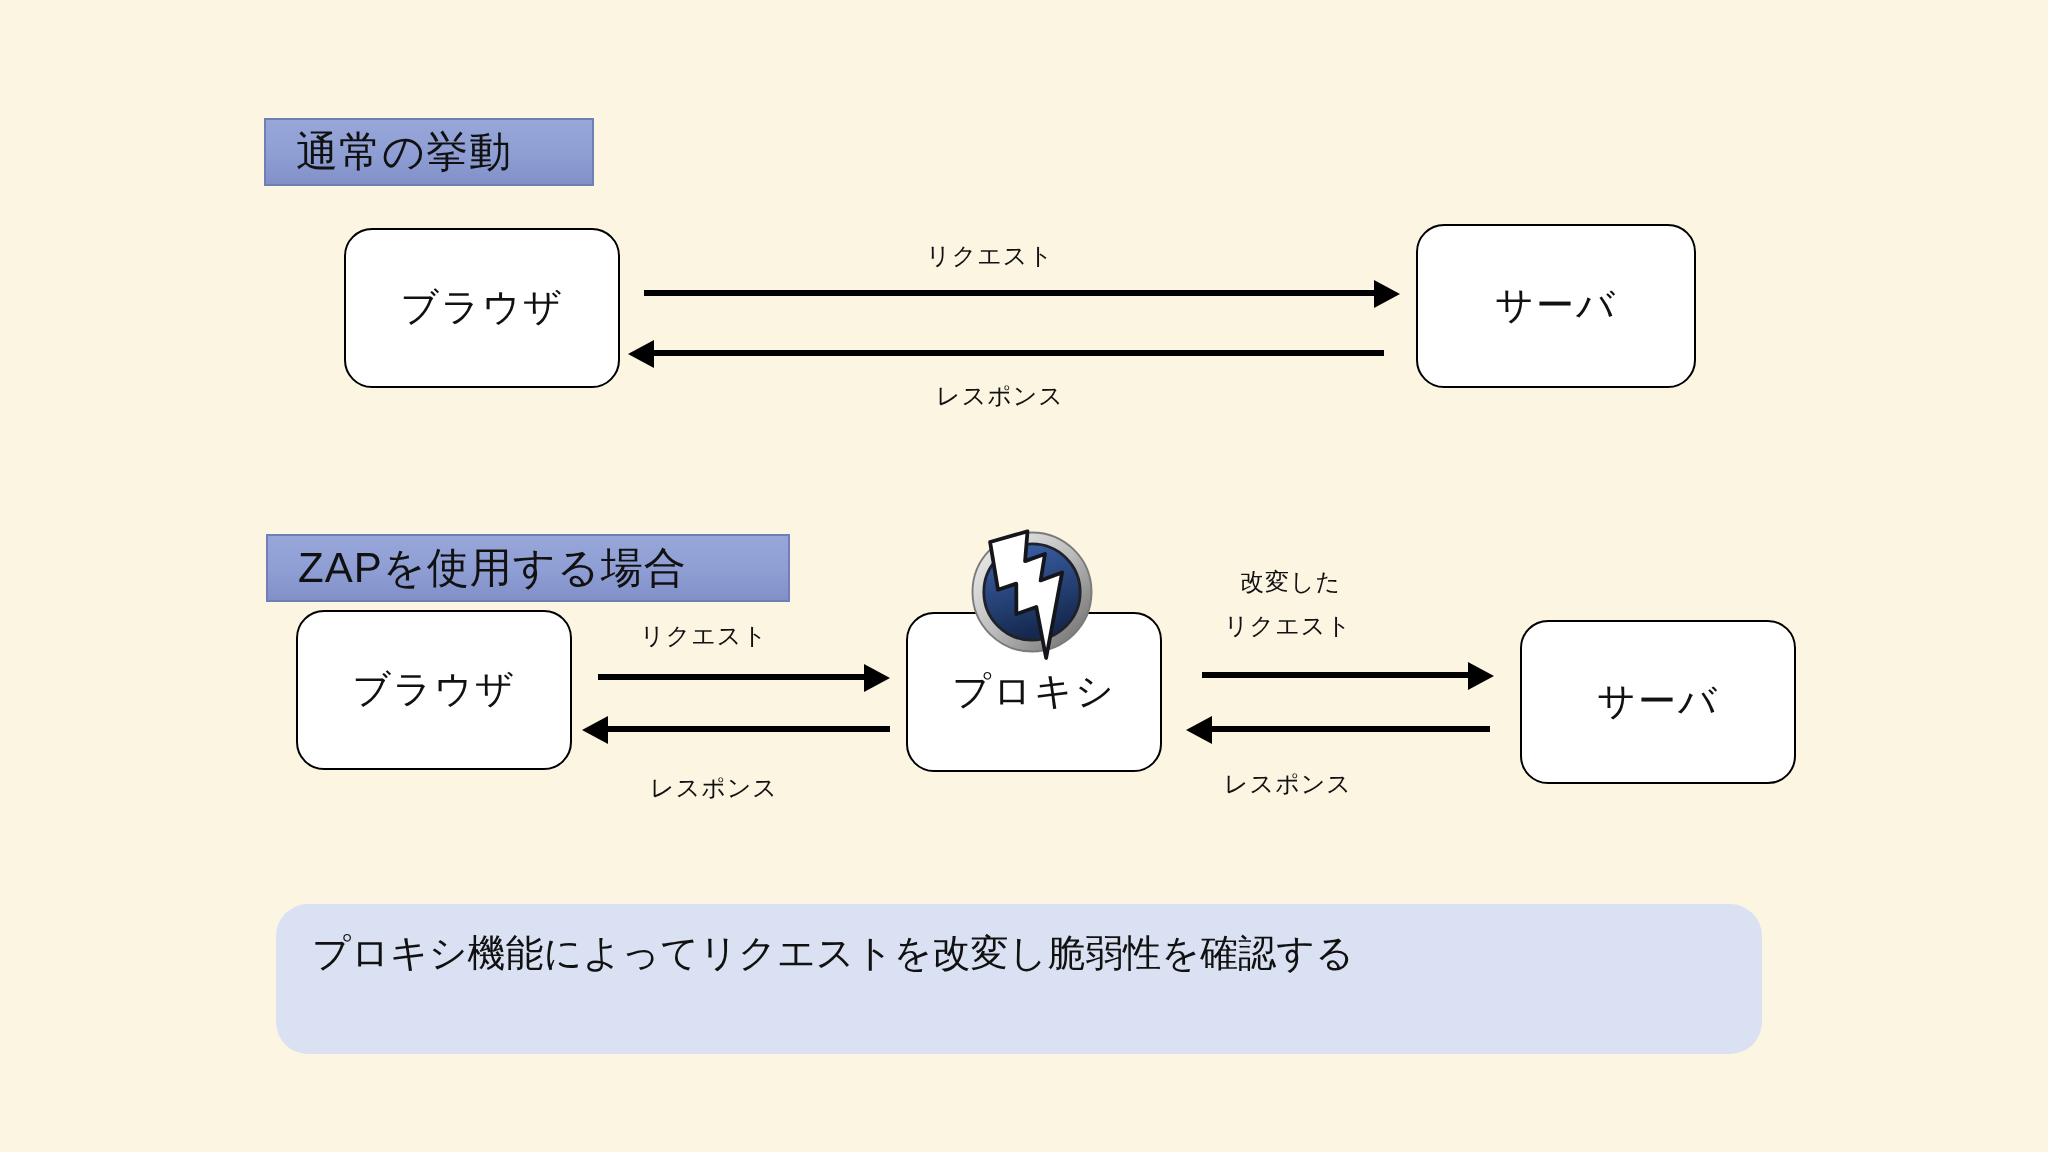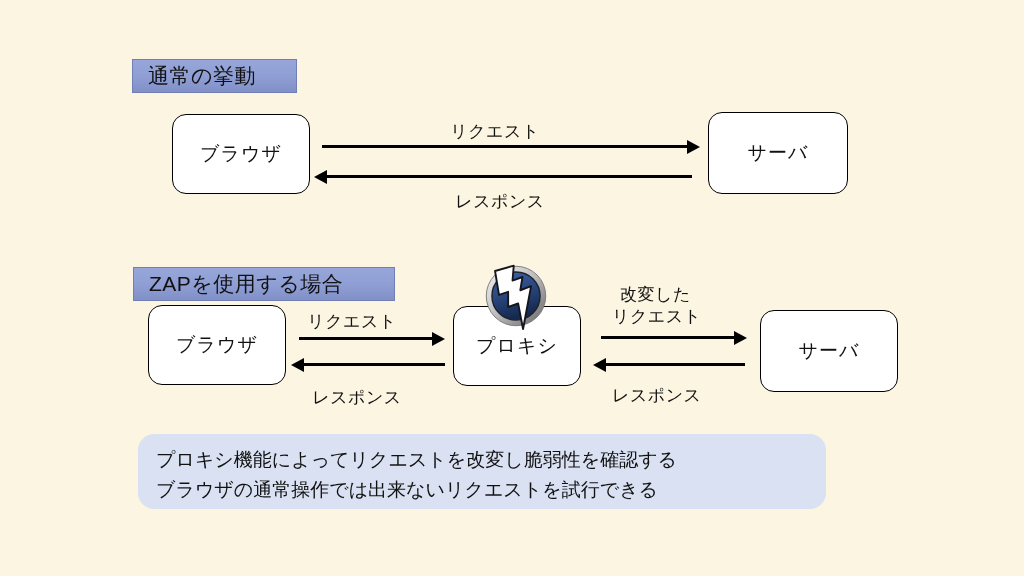--- a/index.html
+++ b/index.html
@@ -24,21 +24,21 @@
   }
   .arrow{position:absolute;height:3px;background:#000;}
   .arrow.right::after{
     content:'';position:absolute;right:-12px;top:-5.5px;width:0;height:0;
     border-left:13px solid #000;border-top:7px solid transparent;border-bottom:7px solid transparent;
   }
   .arrow.left::before{
     content:'';position:absolute;left:-12px;top:-5.5px;width:0;height:0;
     border-right:13px solid #000;border-top:7px solid transparent;border-bottom:7px solid transparent;
   }
-  .flow-label{position:absolute;font-size:17px;letter-spacing:0.5px;}
+  .flow-label{position:absolute;font-size:12px;letter-spacing:0.5px;}
   .center{text-align:center;}
   .note{
     position:absolute;box-sizing:border-box;
     background:#D9E1F3;border-radius:16px;
     padding:11px 18px 0 18px;font-size:19px;line-height:30px;
   }
   .zap-logo{position:absolute;width:68px;height:68px;}
 </style>
 </head>
 <body>
@@ -90,18 +90,17 @@
           <stop offset="0" stop-color="#3f66b0"></stop>
           <stop offset="1" stop-color="#15294f"></stop>
         </linearGradient>
       </defs>
       <circle cx="36" cy="36" r="31.5" fill="url(#ringGrad)" stroke="#7a7a7a" stroke-width="1"></circle>
       <circle cx="36" cy="36" r="25.5" fill="url(#navyGrad)" stroke="#20222a" stroke-width="1.5"></circle>
       <path d="M30,2 L50,7 L41,20 L52,22 L43,33 L55,35 L25,70 L34,44 L23,42 L31,28 L21,26 Z" fill="#ffffff" stroke="#14161c" stroke-width="2" stroke-linejoin="round" transform="rotate(-30 36 36)"></path>
     </svg>
   </div>
 
-  <div class="note" style="left:138px;top:434px;width:688px;height:75px;">
+  <div class="note" style="left:138px;top:452px;width:743px;height:75px;">
     <div>プロキシ機能によってリクエストを改変し脆弱性を確認する</div>
-    <div>ブラウザの通常操作では出来ないリクエストを試行できる</div>
   </div>
 
 </div>
 
 </body></html>

